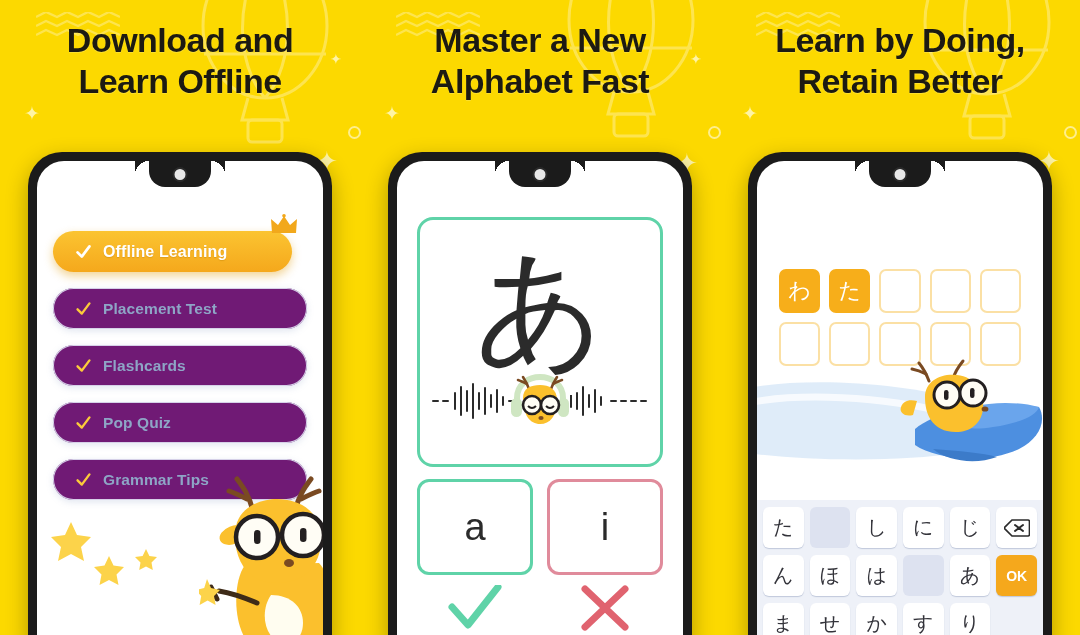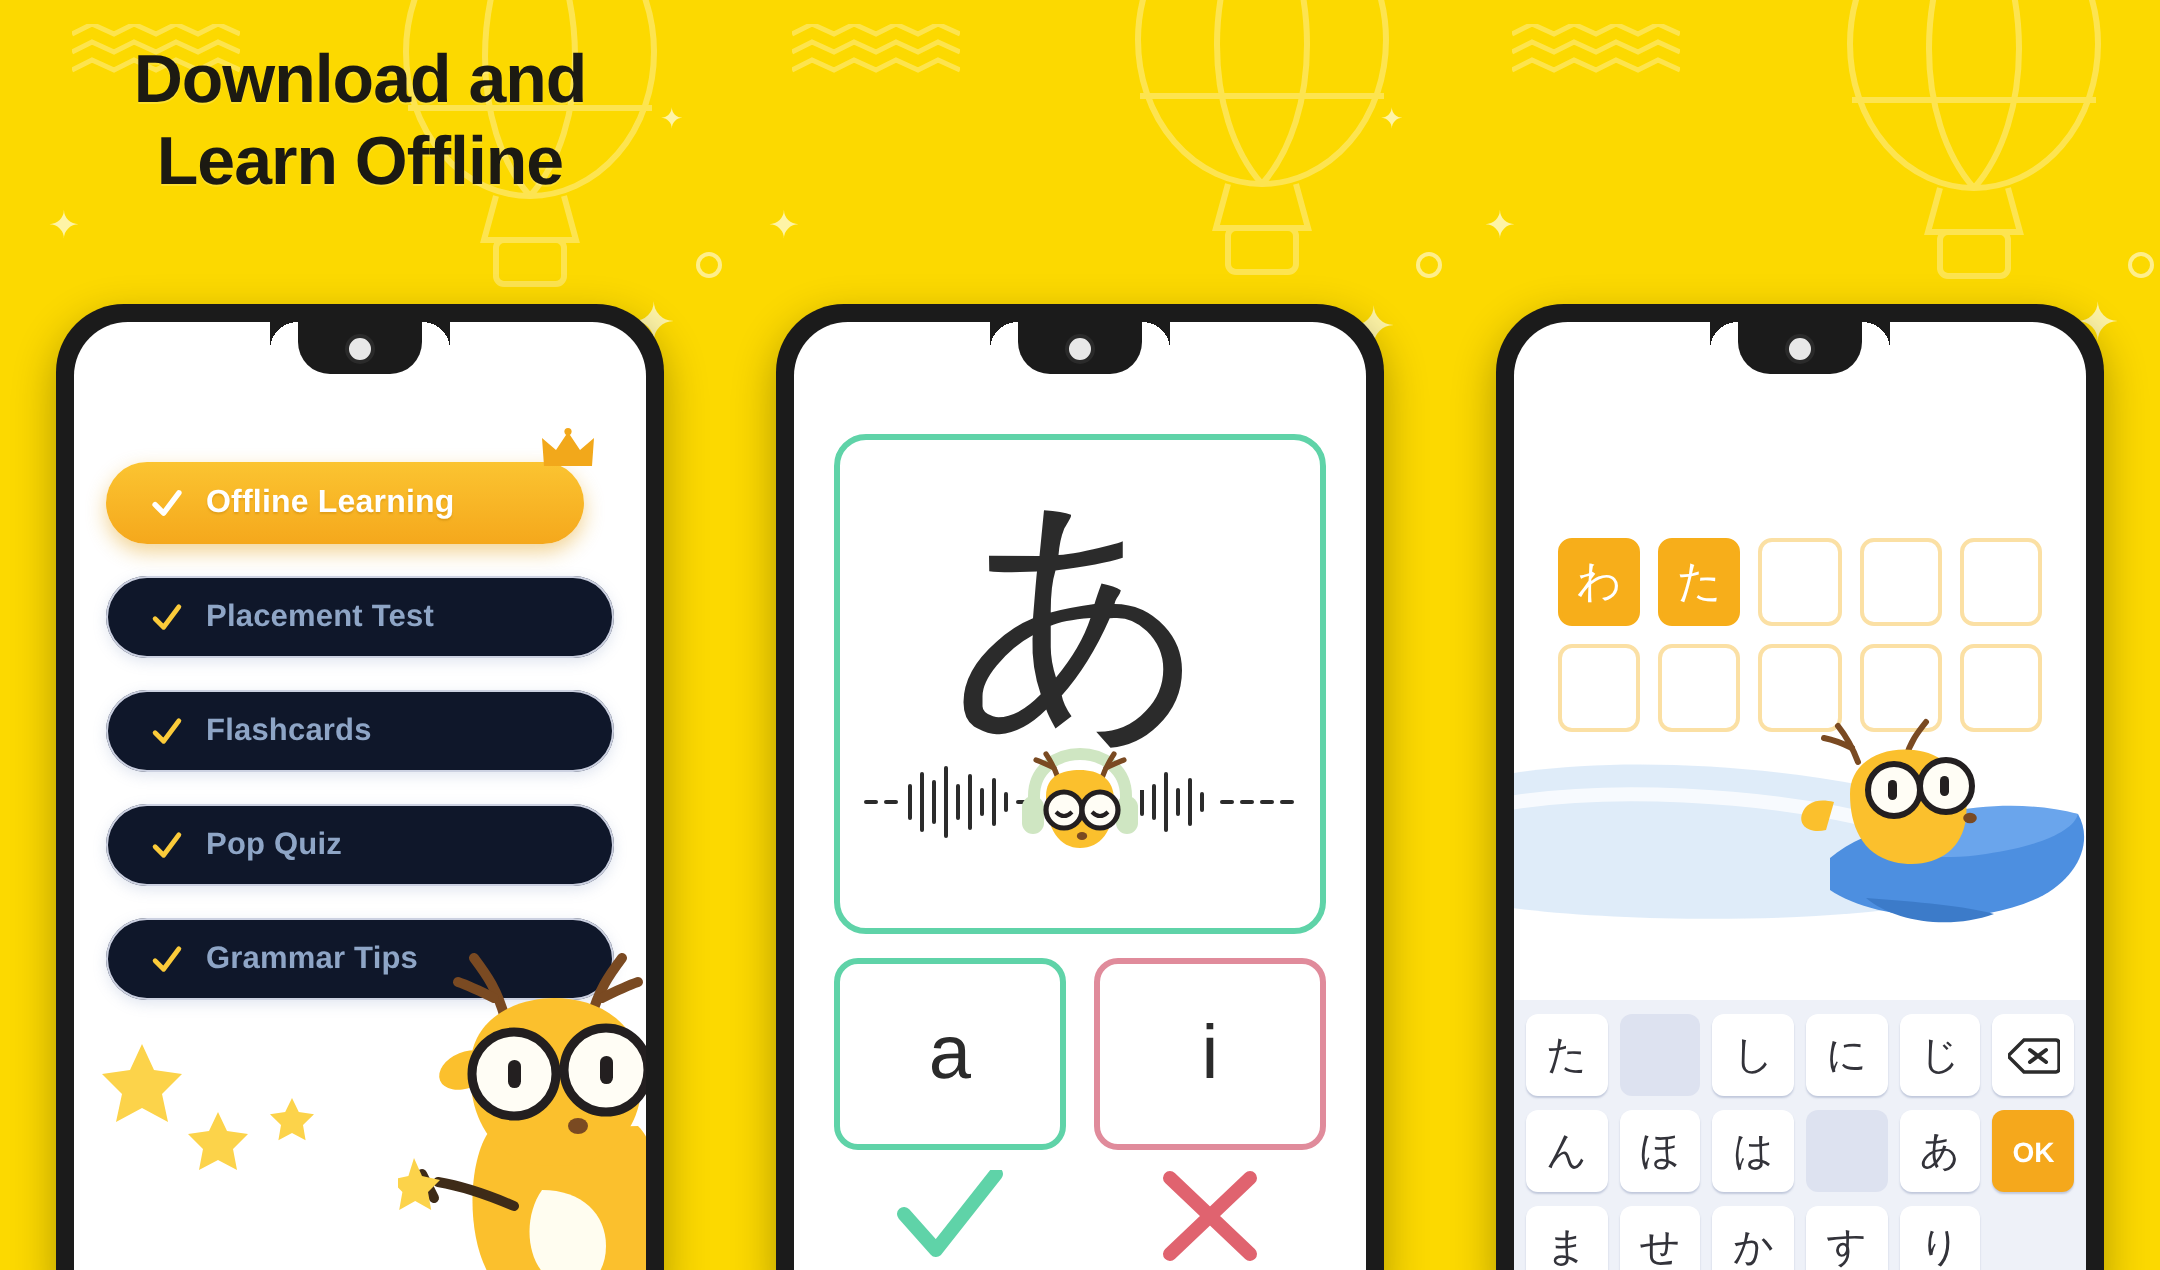--- a/index.html
+++ b/index.html
@@ -62,21 +62,21 @@
   }
 
   
   .feature-list{position:absolute;top:70px;left:16px;right:16px;z-index:2;}
   .feat{
     position:relative;display:flex;align-items:center;
     height:41px;border-radius:21px;margin-bottom:16px;
     padding-left:22px;box-sizing:border-box;
   }
   .feat.inactive{
-    background:#0f172a;
+    background:#701a75;
     box-shadow:0 2px 7px rgba(120,140,185,.22), 0 0 0 1px rgba(225,230,245,.9) inset;
   }
   .feat.active{
     background:linear-gradient(180deg,#FBC431 0%,#F5A81C 100%);
     box-shadow:0 4px 10px rgba(226,160,20,.45);
     width:94%;
   }
   .chk{width:17px;height:17px;flex:none;margin-right:11px;}
   .feat-label{font-size:15.5px;font-weight:bold;letter-spacing:.1px;}
   .feat.inactive .feat-label{color:#8EA5C6;}
@@ -319,20 +319,22 @@
             <path d="M6 92 v-8"></path>
               <path d="M-6 100 h-8"></path>
               <path d="M-3 88 l-5 -5"></path>
           </g>
         </svg>
       </div>
     </div>
   </div>
 
   <div class="panel">
+    <div class="headline">Master a New
+Alphabet Fast</div>
 
     <div class="phone">
       <div class="screen">
         <div class="notch">
           <div class="notch-ear-l"></div>
           <div class="notch-ear-r"></div>
         </div>
         <div class="cam"></div>
 
         <div class="fcard">
@@ -408,20 +410,22 @@
             <svg width="52" height="48" viewBox="0 0 52 48">
               <path d="M6 4 L46 42 M46 4 L6 42" fill="none" stroke="#E0636F" stroke-width="7" stroke-linecap="round"></path>
             </svg>
           </div>
         </div>
       </div>
     </div>
   </div>
 
   <div class="panel">
+    <div class="headline">Learn by Doing,
+Retain Better</div>
 
     <div class="phone">
       <div class="screen">
         <div class="notch">
           <div class="notch-ear-l"></div>
           <div class="notch-ear-r"></div>
         </div>
         <div class="cam"></div>
 
 

